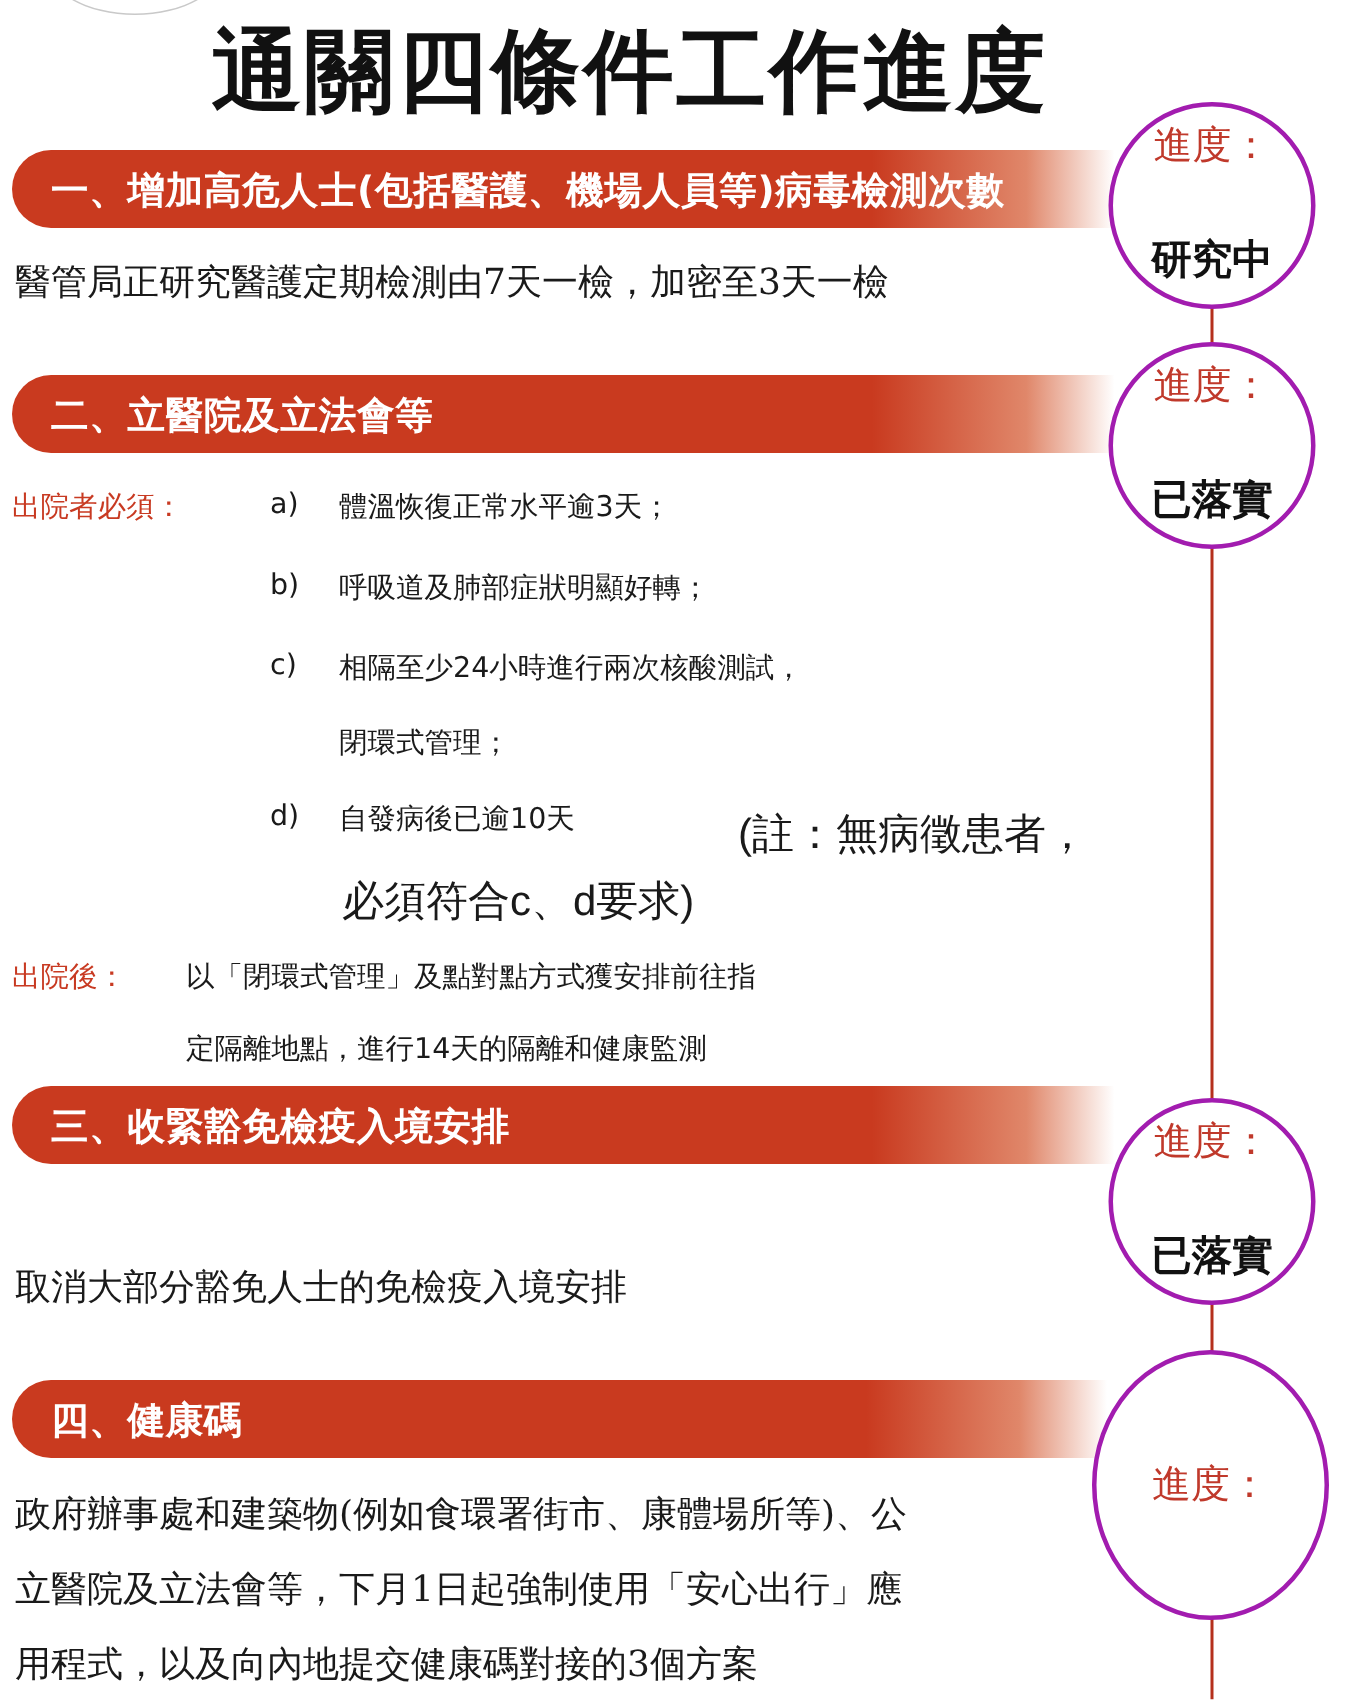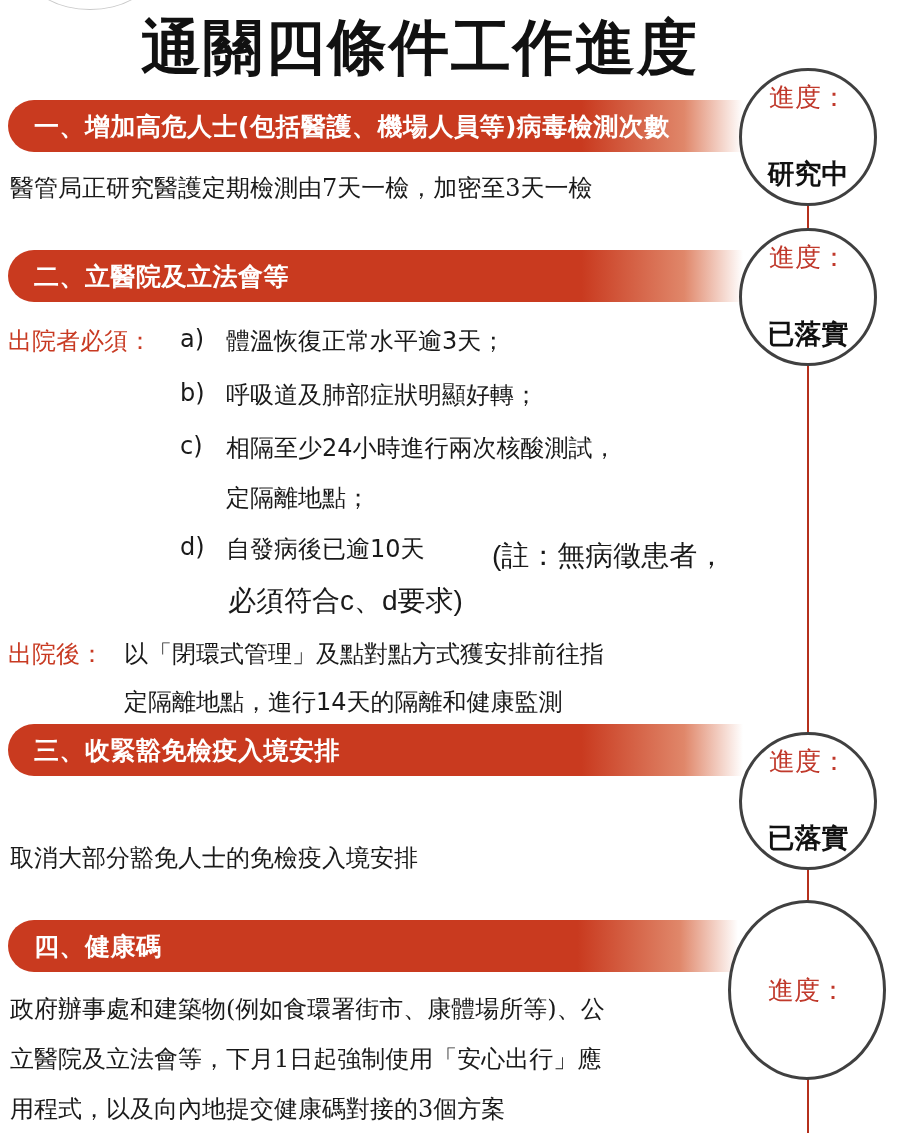--- a/index.html
+++ b/index.html
@@ -27,33 +27,33 @@
       background: linear-gradient(90deg, #c93a1f 0%, #c93a1f 78%, #e0876a 92%, rgba(255,255,255,0) 100%);
       display: flex; align-items: center; padding-left: 26px;
     }
     .banner-label {
       color: #ffffff; font-weight: bold; font-size: 25px; letter-spacing: 0.5px;
       font-family: "DejaVu Sans", "Liberation Sans", sans-serif;
     }
 
     .circle {
       position: absolute; width: 138px; height: 138px; border-radius: 50%;
-      border: 3px solid #404040; background: #ffffff;
+      border: 3px solid #a21caf; background: #ffffff;
       display: flex; flex-direction: column; align-items: center; justify-content: center;
     }
     .circle .lbl { color: #c0392b; font-size: 26px; line-height: 34px; }
     .circle .val { color: #111; font-weight: bold; font-size: 27px; line-height: 40px; margin-top: 40px; }
 
     .serif-text {
       position: absolute; font-family: "DejaVu Serif", "Liberation Serif", serif;
       font-size: 24px; color: #1a1a1a; white-space: nowrap;
     }
     .sans-text {
       position: absolute; font-family: "DejaVu Sans", "Liberation Sans", sans-serif;
-      font-size: 24px; color: #1a1a1a; white-space: nowrap;
+      font-size: 19px; color: #1a1a1a; white-space: nowrap;
     }
     .red-label { color: #c83a22; }
     .note { font-family: Liberation Sans, sans-serif; font-size: 28px; }
   </style>
 </head>
 <body>
 
 <div class="corner-arc"></div>
 
 <h1 class="title">通關四條件工作進度</h1>
@@ -80,21 +80,21 @@
 <div class="sans-text red-label" style="left:8px; top:325px;">出院者必須：</div>
 
 <div class="sans-text" style="left:180px; top:325px;">a)</div>
 <div class="sans-text" style="left:226px; top:325px;text-align:center;">體溫恢復正常水平逾3天；</div>
 
 <div class="sans-text" style="left:180px; top:379px;">b)</div>
 <div class="sans-text" style="left:226px; top:379px;">呼吸道及肺部症狀明顯好轉；</div>
 
 <div class="sans-text" style="left:180px; top:432px;">c)</div>
 <div class="sans-text" style="left:226px; top:432px;">相隔至少24小時進行兩次核酸測試，</div>
-<div class="sans-text" style="left:226px; top:482px;">定隔離地點；</div>
+<div class="sans-text" style="left:226px; top:482px;">閉環式管理；</div>
 
 <div class="sans-text" style="left:180px; top:533px;">d)</div>
 <div class="sans-text" style="left:226px; top:533px;">自發病後已逾10天</div>
 <div class="serif-text note" style="left:492px; top:537px;">(註：無病徵患者，</div>
 <div class="serif-text note" style="left:228px; top:582px;">必須符合c、d要求)</div>
 
 <div class="sans-text red-label" style="left:8px; top:638px;">出院後：</div>
 <div class="sans-text" style="left:124px; top:638px;">以「閉環式管理」及點對點方式獲安排前往指</div>
 <div class="sans-text" style="left:124px; top:686px;">定隔離地點，進行14天的隔離和健康監測</div>
 

